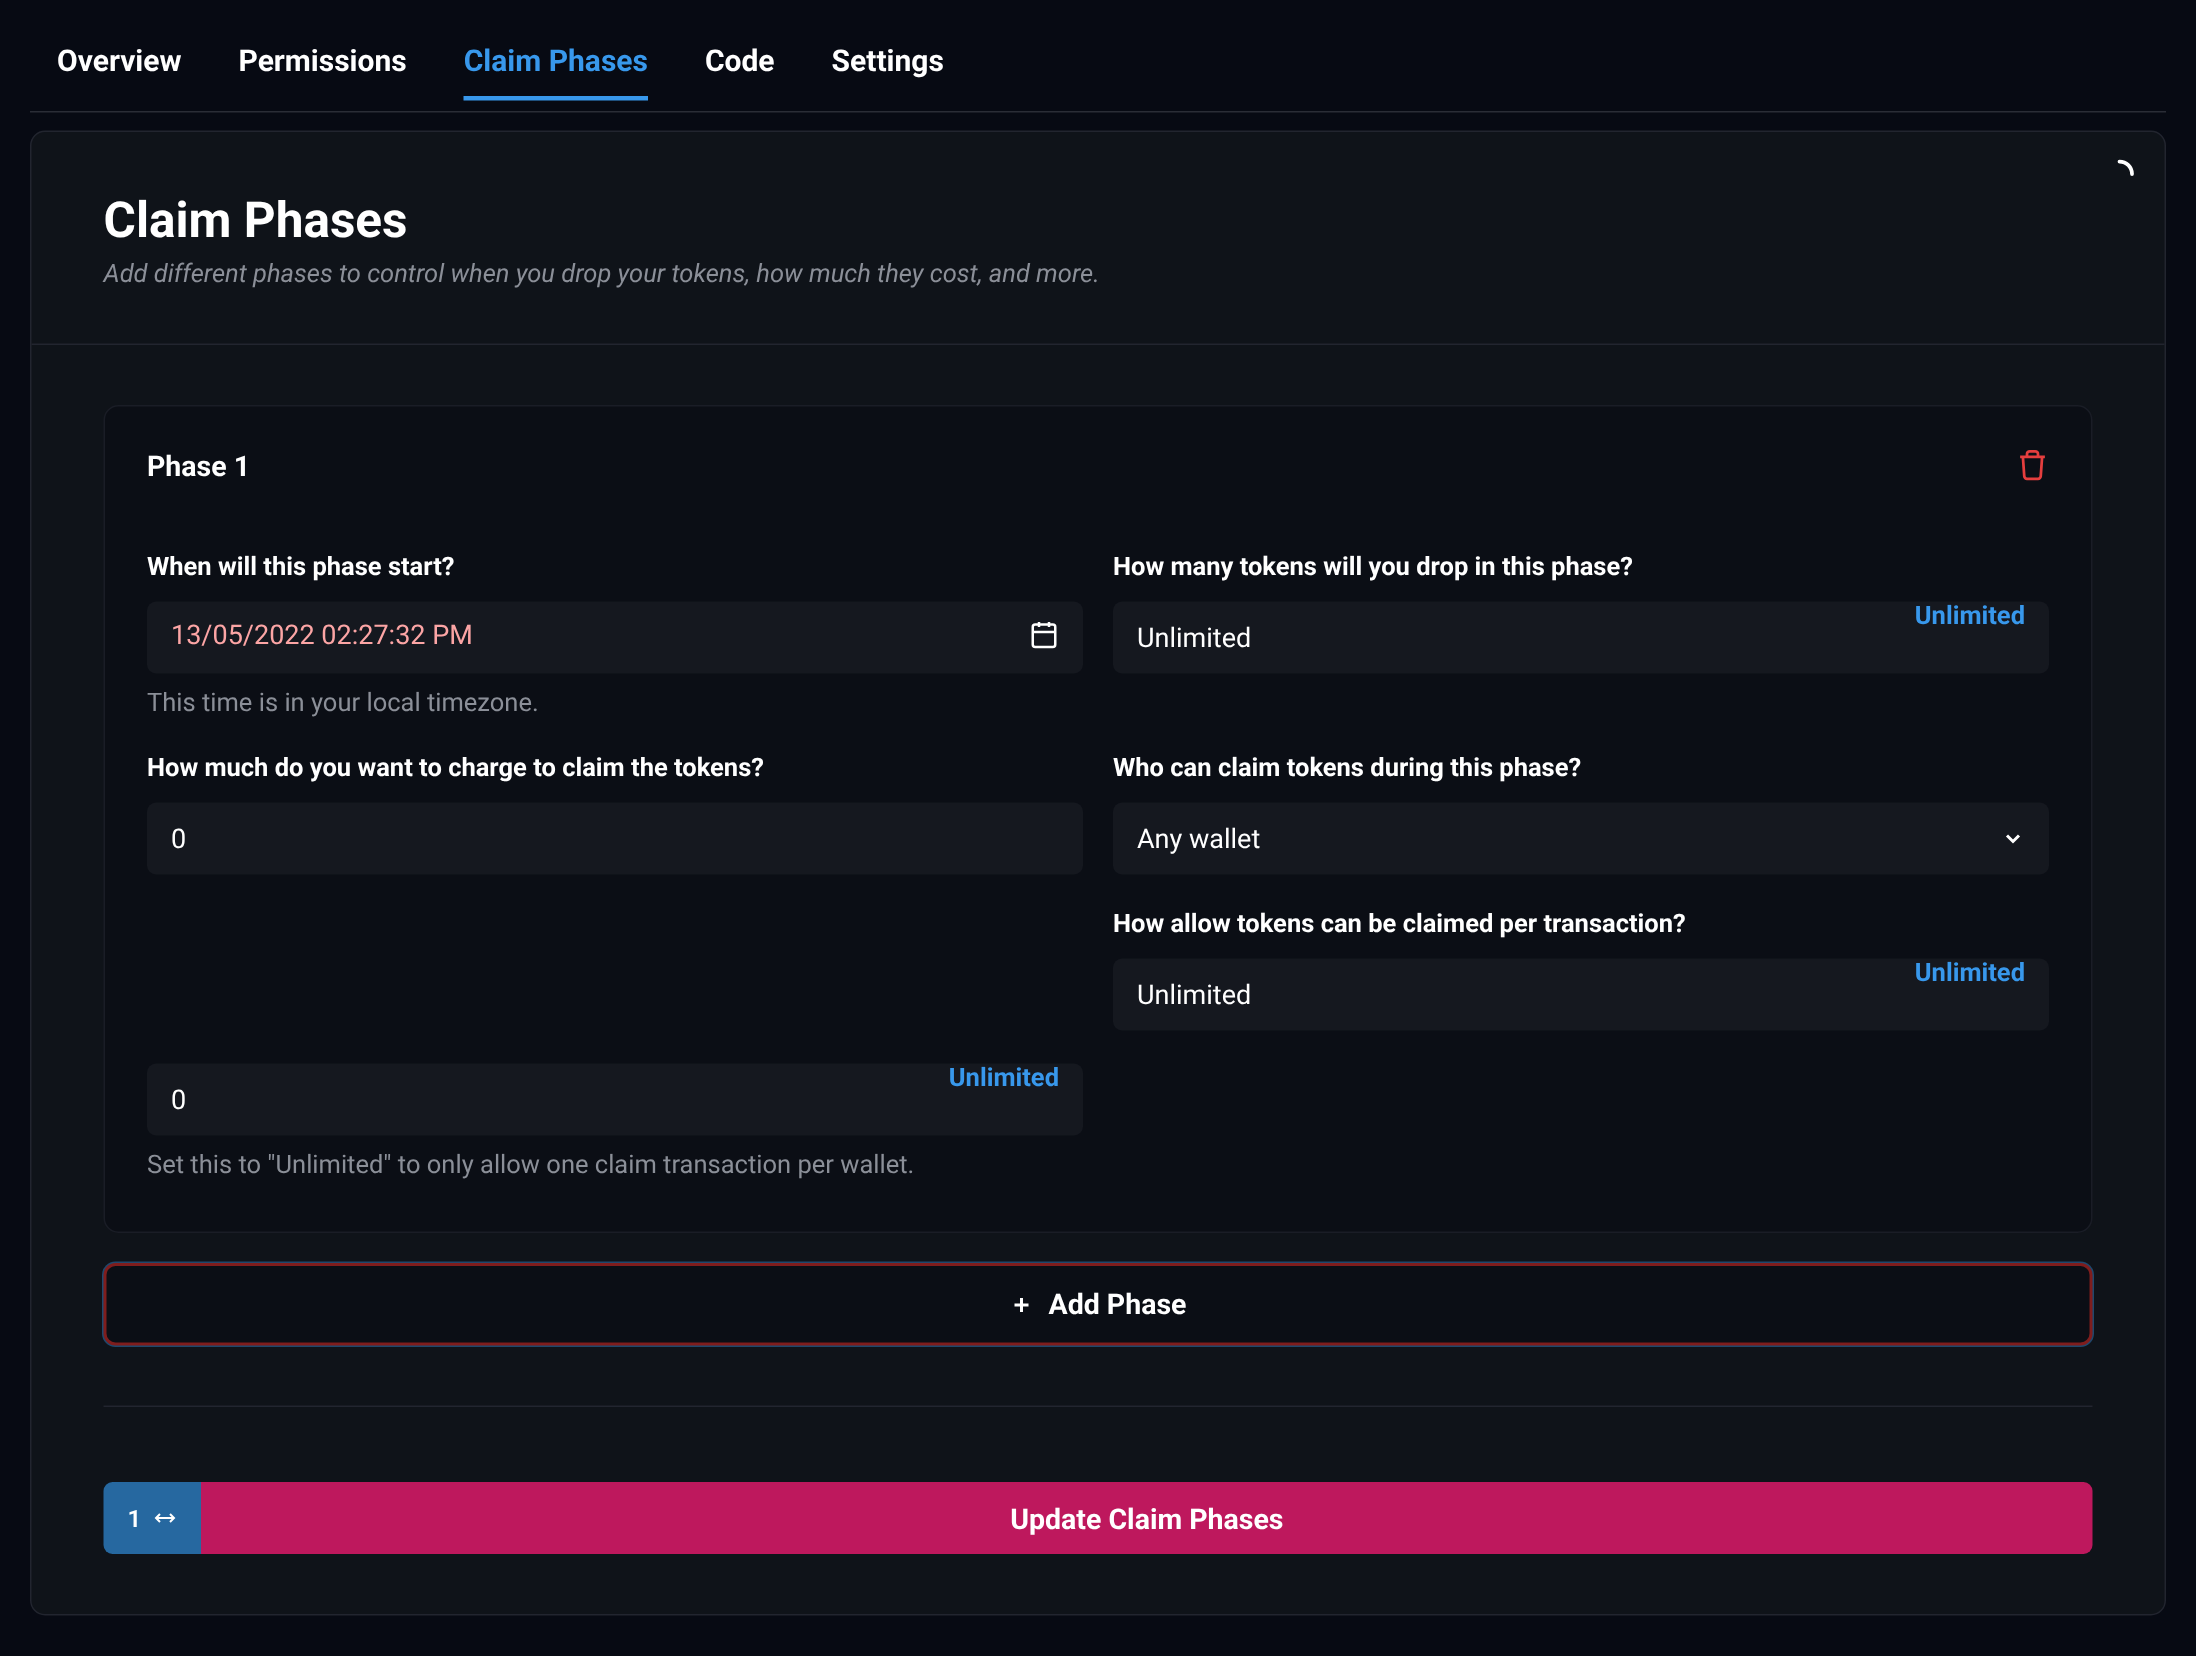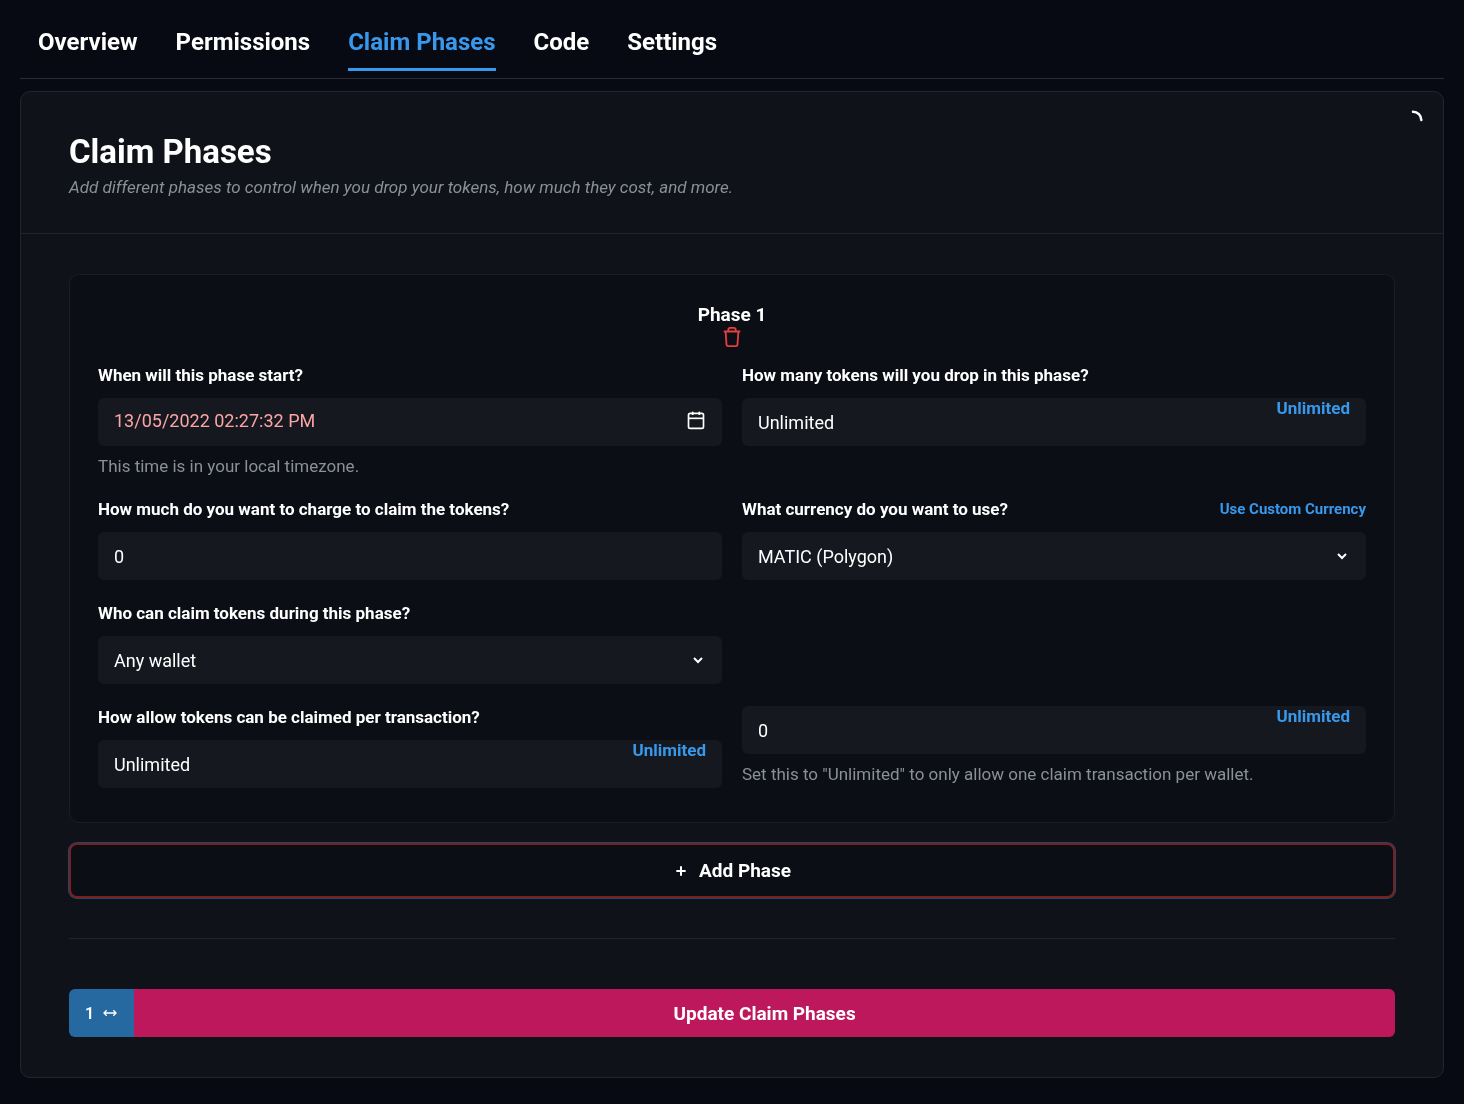--- a/index.html
+++ b/index.html
@@ -15,21 +15,21 @@
       height: 1104px;
       padding: 20px;
     }
     .tabs {
       display: flex;
       gap: 38px;
       padding: 8px 18px;
       border-bottom: 1px solid #2a2d36;
     }
     .tab {
-      font-size: 24px;
+      font-size: 20px;
       font-weight: 700;
       color: #fff;
       padding-bottom: 12px;
       cursor: pointer;
     }
     .tab.active {
       color: #3898ec;
       border-bottom: 3px solid #3898ec;
       margin-bottom: -1px;
     }
@@ -73,23 +73,22 @@
     }
     .phase-card {
       background: #0b0e15;
       border: 1px solid #1a1d26;
       border-radius: 10px;
       padding: 28px 28px 34px 28px;
     }
     .phase-header {
       display: flex;
       justify-content: space-between;
-      align-items: center;
-      margin-bottom: 16px;
-      flex-direction: column;
+      align-items: flex-start;
+      margin-bottom: 45px;
     }
     .phase-title {
       font-size: 19px;
       font-weight: 700;
     }
     .trash-icon {
       color: #e53e3e;
       cursor: pointer;
       width: 22px;
       height: 22px;
@@ -304,32 +303,20 @@
           </div>
         </div>
 
         <div class="form-field">
           <div class="label-row">
             <div class="field-label">How much do you want to charge to claim the tokens?</div>
           </div>
           <input class="input" value="0" style="">
         </div>
 
-        <div class="form-field">
-          <div class="label-row">
-            <div class="field-label">What currency do you want to use?</div>
-            <span class="action-link">Use Custom Currency</span>
-          </div>
-          <div class="select">
-            <span>MATIC (Polygon)</span>
-            <svg class="chevron-down" viewBox="0 0 24 24" fill="none" stroke="currentColor" stroke-width="3">
-              <polyline points="6 9 12 15 18 9"></polyline>
-            </svg>
-          </div>
-        </div>
 
         <div class="form-field">
           <div class="label-row">
             <div class="field-label">Who can claim tokens during this phase?</div>
           </div>
           <div class="select">
             <span>Any wallet</span>
             <svg class="chevron-down" viewBox="0 0 24 24" fill="none" stroke="currentColor" stroke-width="3">
               <polyline points="6 9 12 15 18 9"></polyline>
             </svg>

